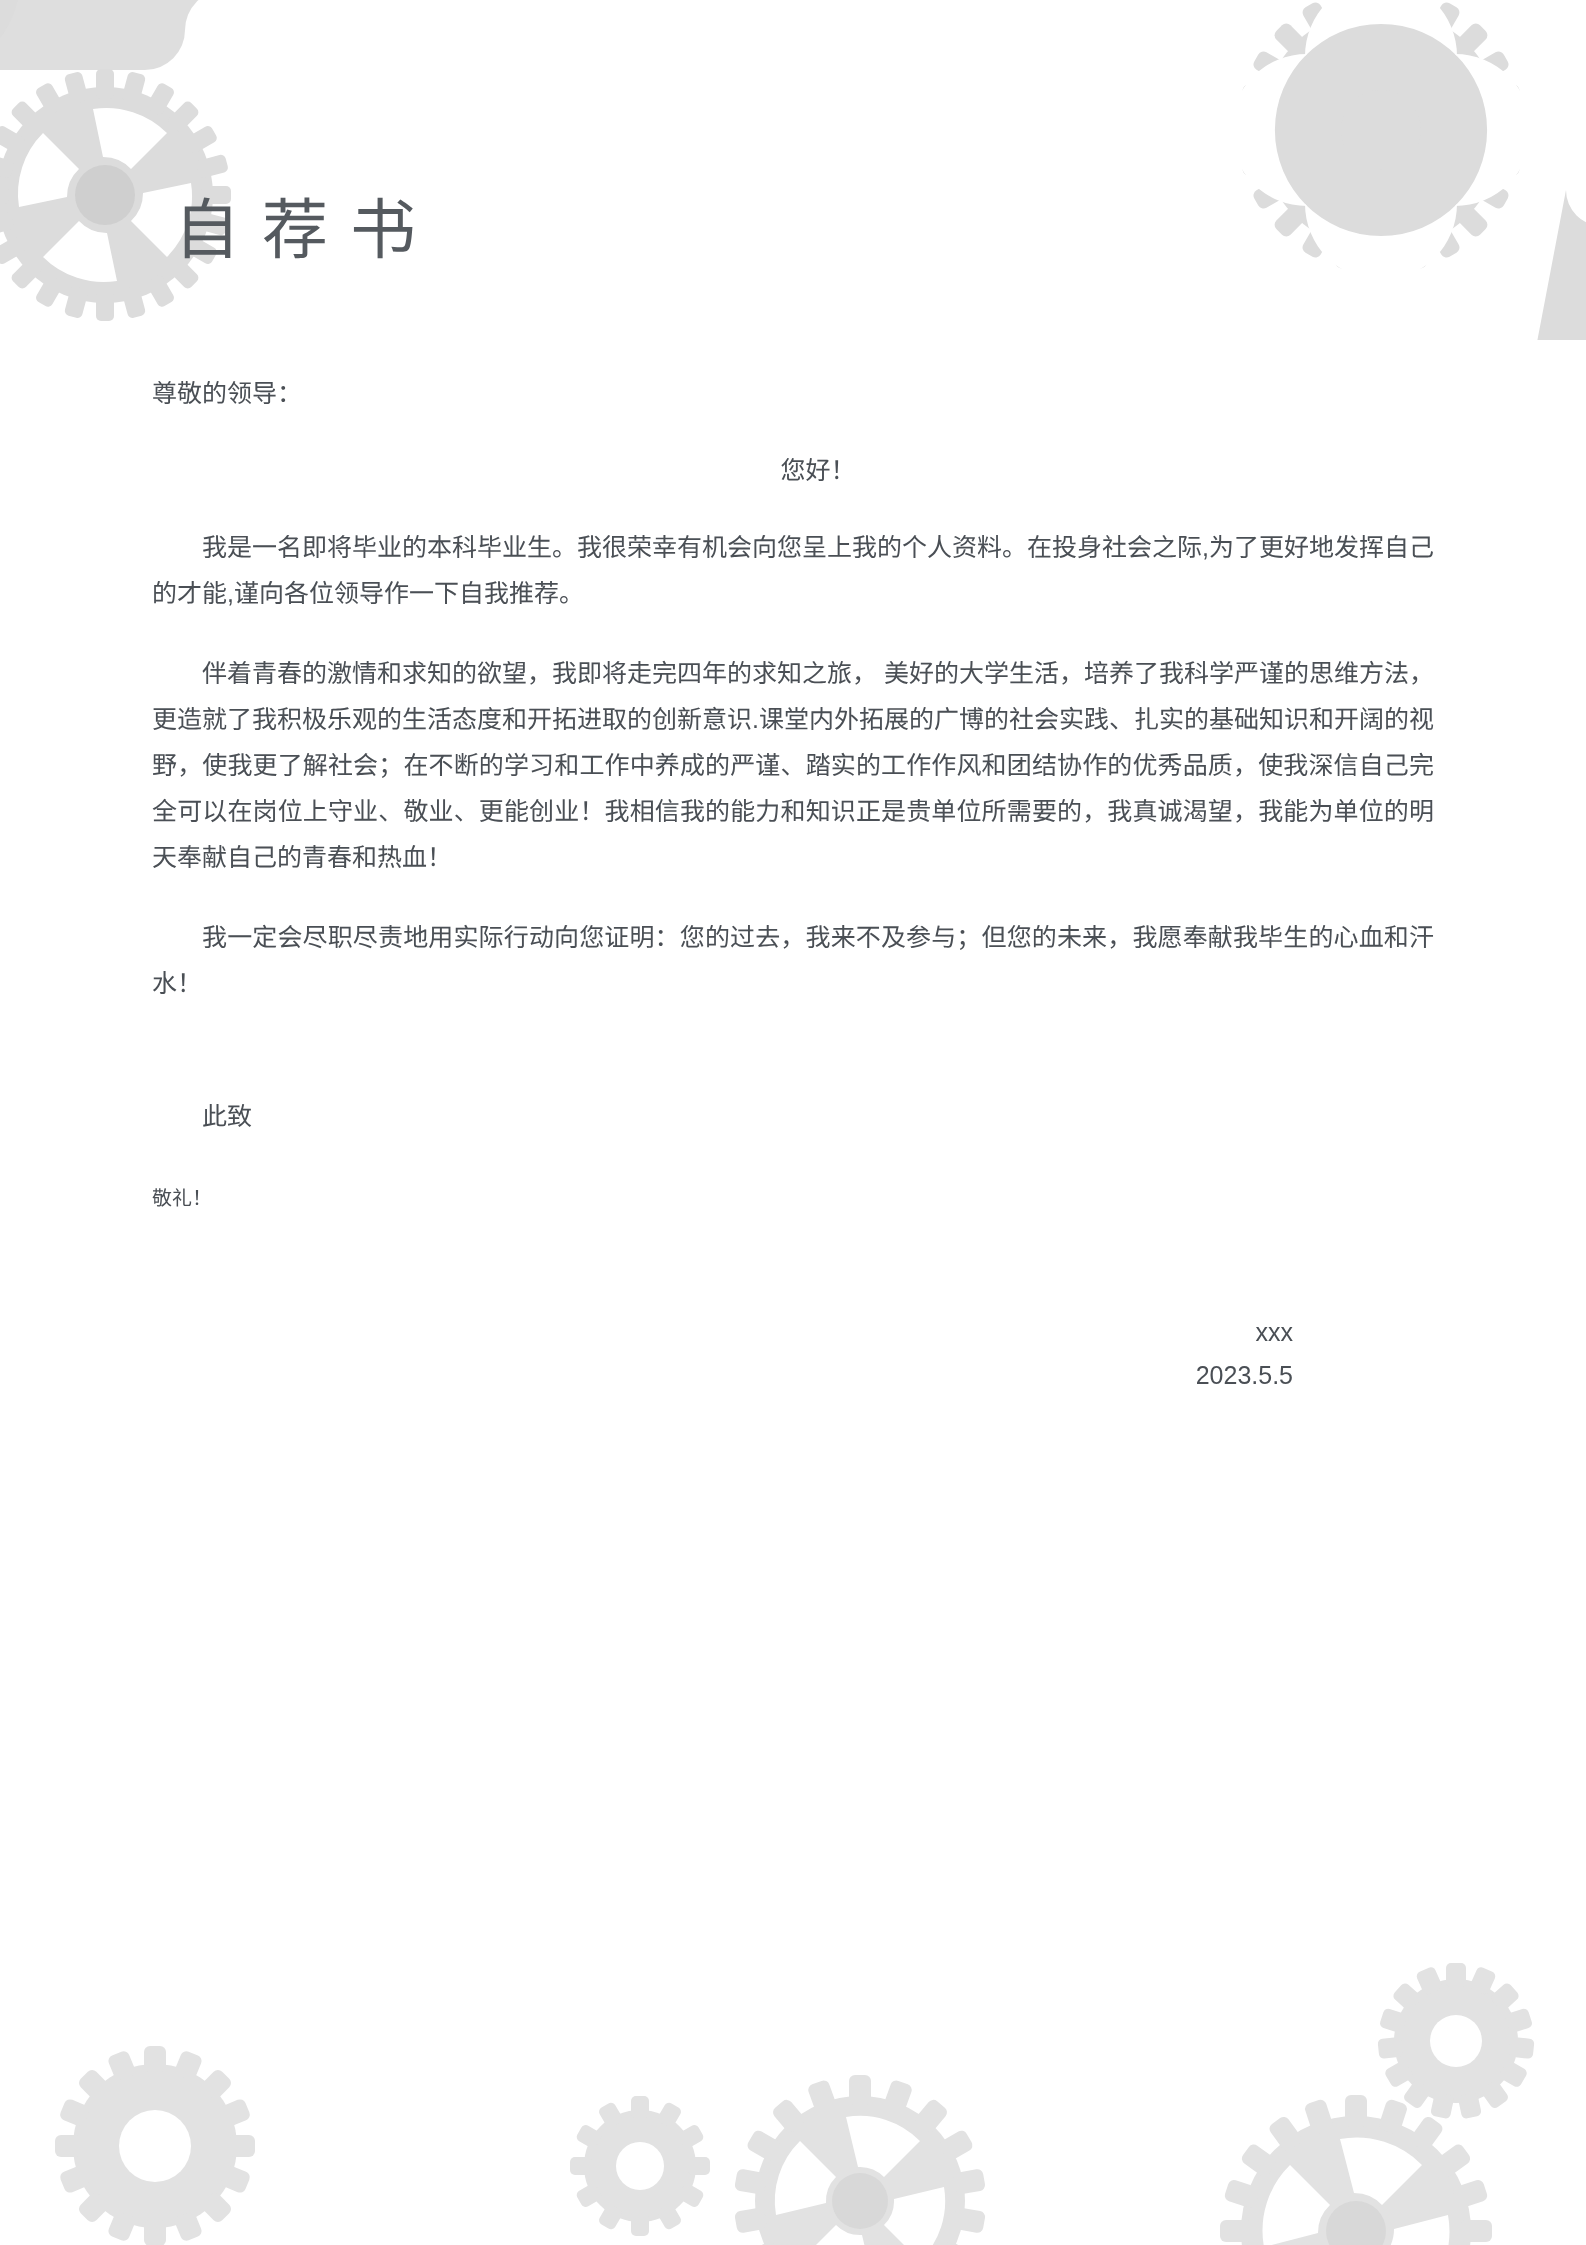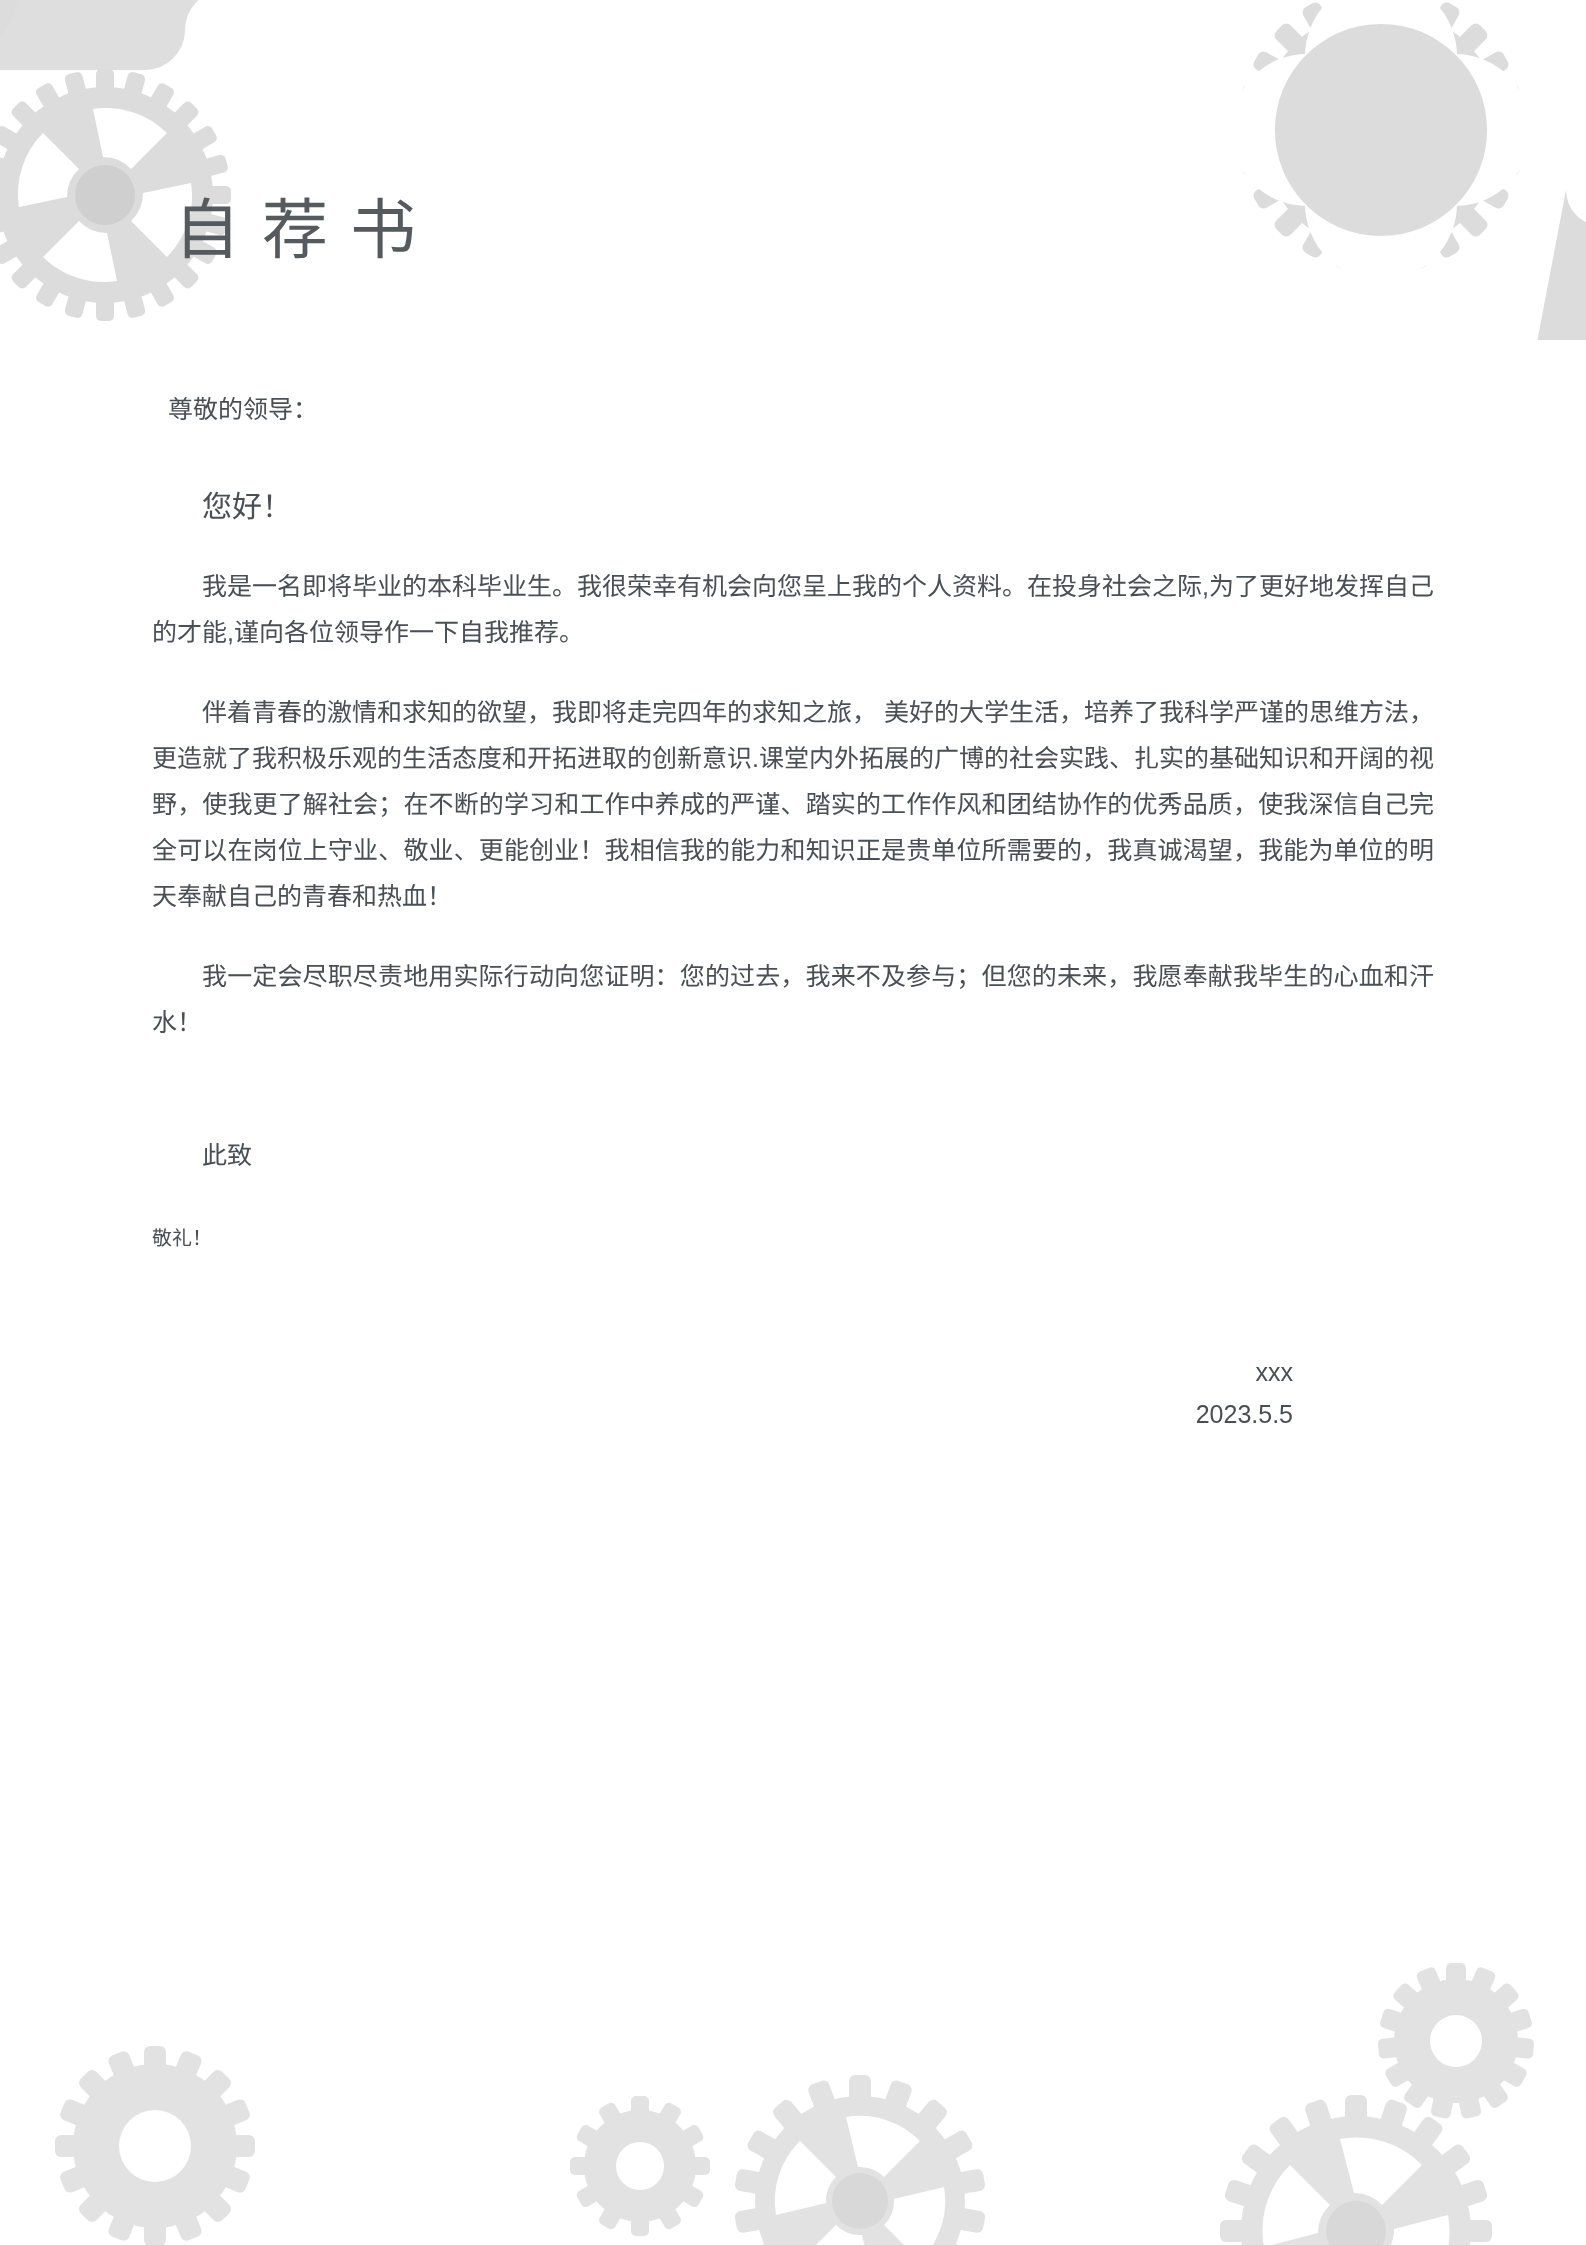--- a/index.html
+++ b/index.html
@@ -49,32 +49,33 @@
     letter-spacing: 22px;
     text-indent: 22px;
     margin: 0;
     padding-top: 195px;
     line-height: 1.1;
   }
 
   .salutation {
     font-size: 25px;
     color: #4a4f55;
-    margin: 16px;
+    margin: 0;
     padding-top: 107px;
     line-height: 1.5;
   }
 
   .greeting {
-    font-size: 30px;
+    font-size: 25px;
     color: #4a4f55;
     margin: 0;
     padding-top: 40px;
     text-indent: 50px;
     line-height: 1.5;
+    text-align: center;
   }
 
   .body-para {
     font-size: 25px;
     color: #4a4f55;
     margin: 0;
     padding-top: 34px;
     text-indent: 50px;
     line-height: 1.84;
     text-align: justify;

